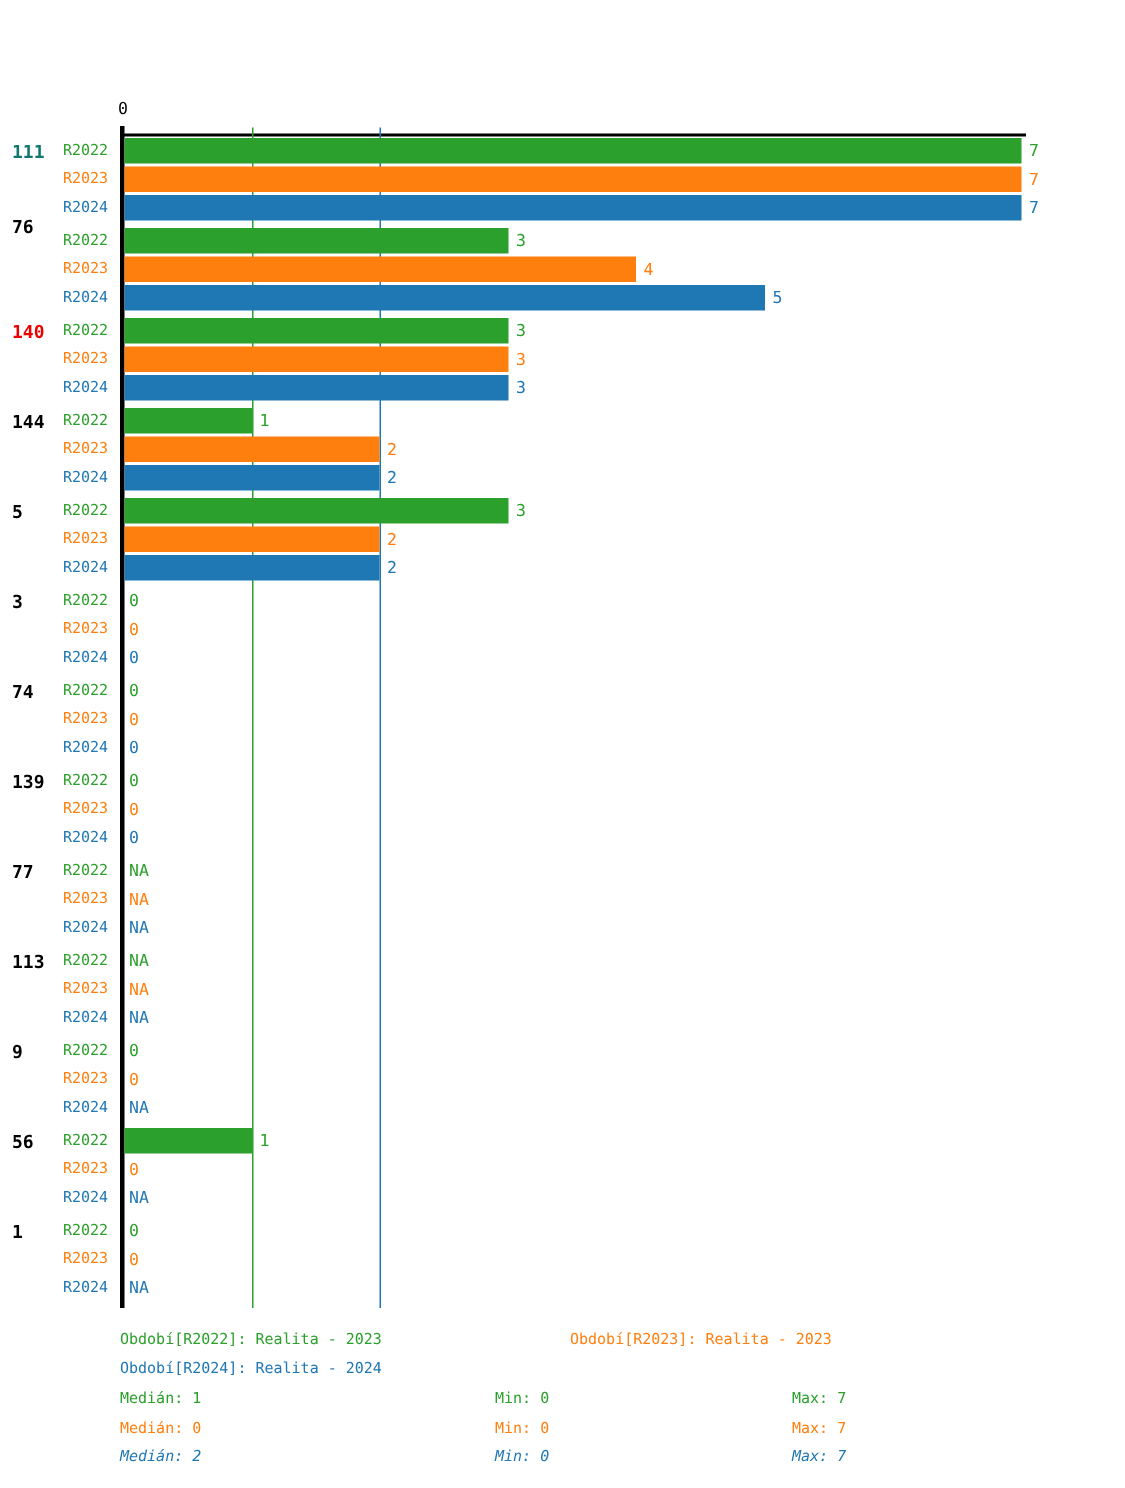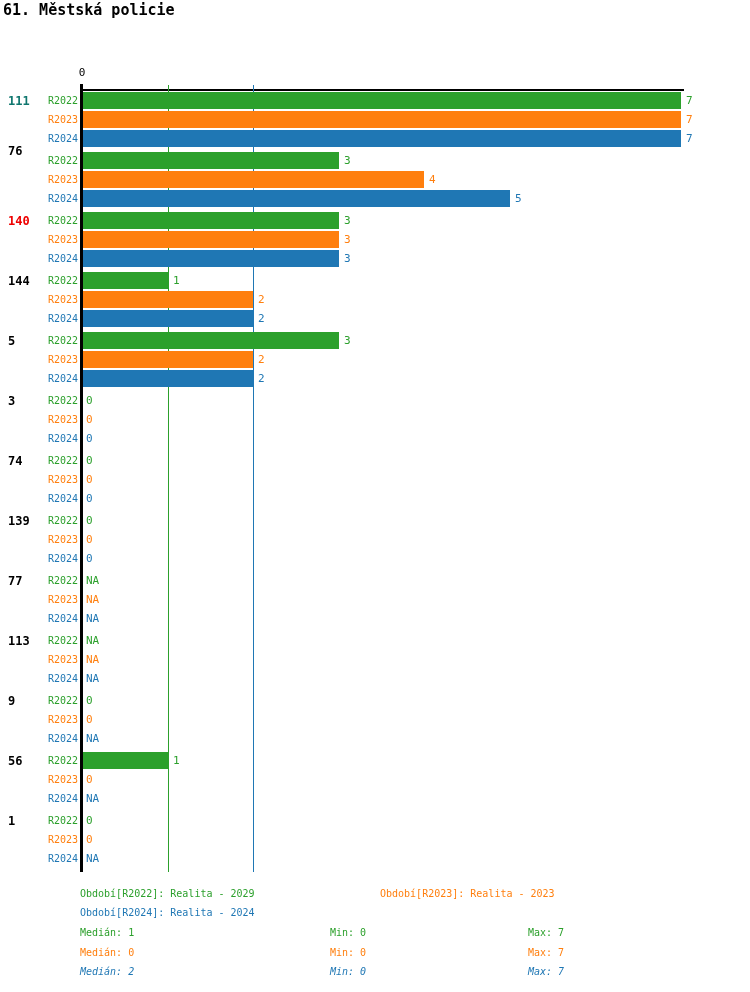--- a/index.html
+++ b/index.html
@@ -10,37 +10,36 @@
   .title-1 { position:absolute; left:3px; top:1px; font-size:15px; font-weight:bold; white-space:pre; }
   .title-2 { position:absolute; left:3px; top:23px; font-size:15px; font-weight:bold; white-space:pre; }
   .title-3 { position:absolute; left:3px; top:45px; font-size:10.5px; white-space:pre; }
 
   .zero-tick-label { position:absolute; left:70px; top:66px; width:24px; text-align:center; font-size:11px; }
   .axis-line  { position:absolute; left:80px; top:84px; width:3px; height:788px; background:#000; }
   .top-frame  { position:absolute; left:82px; top:89px; width:602px; height:2px; background:#000; }
   .gridline   { position:absolute; top:85px; height:787px; width:1px; }
 
   .group-label { position:absolute; left:8px; font-size:12px; font-weight:bold; white-space:pre; }
-  .series-label{ position:absolute; left:36px; width:42px; text-align:right; font-size:10px; white-space:pre; }
+  .series-label{ position:absolute; left:36px; width:42px; text-align:center; font-size:10px; white-space:pre; }
   .bar         { position:absolute; height:17px; }
   .value-label { position:absolute; font-size:11px; white-space:pre; }
 
   .lg { position:absolute; font-size:10px; white-space:pre; }
   .lp-r0c0 { left:80px;  top:888px; }
   .lp-r0c1 { left:380px; top:888px; }
   .lp-r1c0 { left:80px;  top:907px; }
   .ls-r0 { top:927px; } .ls-r1 { top:947px; } .ls-r2 { top:966px;font-style:italic; }
   .ls-c0 { left:80px; } .ls-c1 { left:330px; } .ls-c2 { left:528px; }
 </style>
 </head>
 <body>
 
 <div class="page">
 
-  <div class="title-1">61. Městská policie</div>
 
   <div class="zero-tick-label">0</div>
   <div class="axis-line"></div>
   <div class="top-frame"></div>
 
   <div id="plot">
       <div class="gridline" style="left: 168px; background: rgb(44, 160, 44);"></div>
       <div class="gridline" style="left: 253px; background: rgb(31, 119, 180);"></div>
       <div class="group-label" style="top: 94px; color: #0f766e;">111</div>
       <div class="series-label" style="top: 95px; color: rgb(44, 160, 44);">R2022</div>
@@ -144,21 +143,21 @@
       <div class="value-label" style="left: 86px; top: 792px; color: rgb(31, 119, 180);">NA</div>
       <div class="group-label" style="top: 814px; color: rgb(0, 0, 0);">1</div>
       <div class="series-label" style="top: 815px; color: rgb(44, 160, 44);">R2022</div>
       <div class="value-label" style="left: 86px; top: 814px; color: rgb(44, 160, 44);">0</div>
       <div class="series-label" style="top: 834px; color: rgb(255, 127, 14);">R2023</div>
       <div class="value-label" style="left: 86px; top: 833px; color: rgb(255, 127, 14);">0</div>
       <div class="series-label" style="top: 853px; color: rgb(31, 119, 180);">R2024</div>
       <div class="value-label" style="left: 86px; top: 852px; color: rgb(31, 119, 180);">NA</div>
     </div>
 
-  <div class="lg lp-r0c0" style="color: rgb(44, 160, 44);">Období[R2022]: Realita - 2029</div>
+  <div class="lg lp-r0c0" style="color: rgb(44, 160, 44);">Období[R2022]: Realita - 2023</div>
   <div class="lg lp-r0c1" style="color: rgb(255, 127, 14);">Období[R2023]: Realita - 2023</div>
   <div class="lg lp-r1c0" style="color: rgb(31, 119, 180);">Období[R2024]: Realita - 2024</div>
 
   <div class="lg ls-r0 ls-c0" style="color: rgb(44, 160, 44);">Medián: 1</div>
   <div class="lg ls-r0 ls-c1" style="color: rgb(44, 160, 44);">Min: 0</div>
   <div class="lg ls-r0 ls-c2" style="color: rgb(44, 160, 44);">Max: 7</div>
 
   <div class="lg ls-r1 ls-c0" style="color: rgb(255, 127, 14);">Medián: 0</div>
   <div class="lg ls-r1 ls-c1" style="color: rgb(255, 127, 14);">Min: 0</div>
   <div class="lg ls-r1 ls-c2" style="color: rgb(255, 127, 14);">Max: 7</div>

